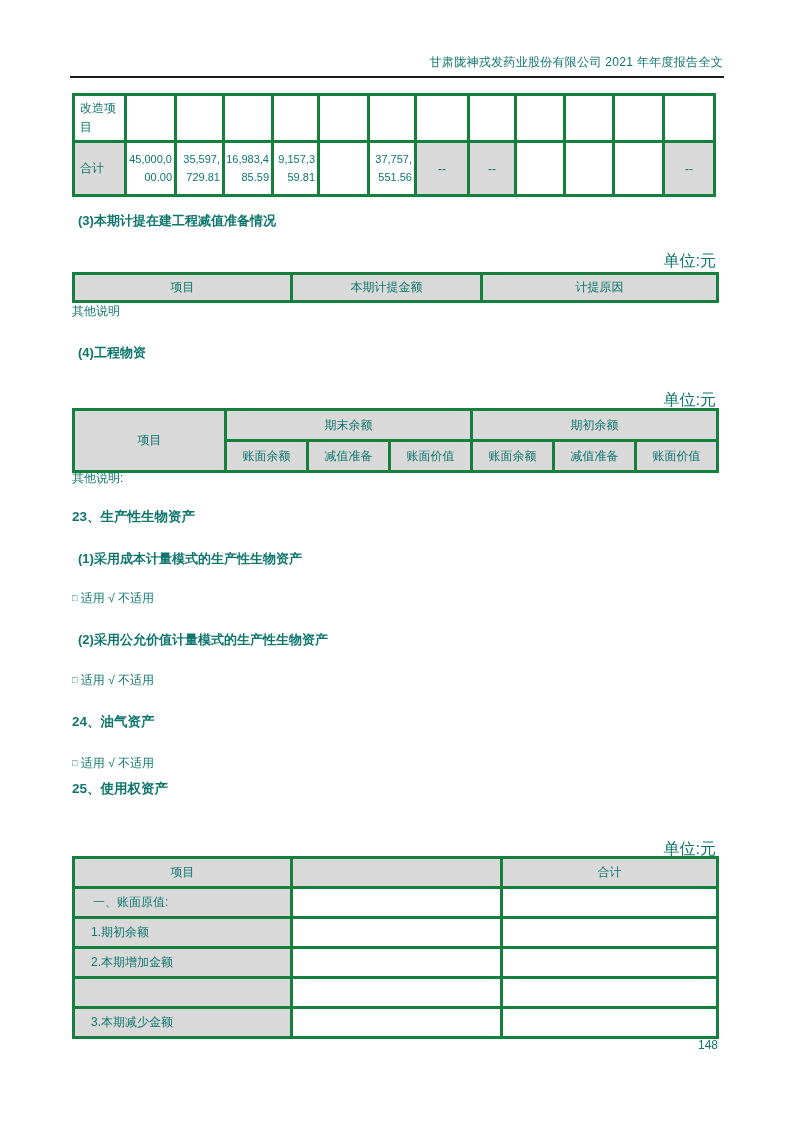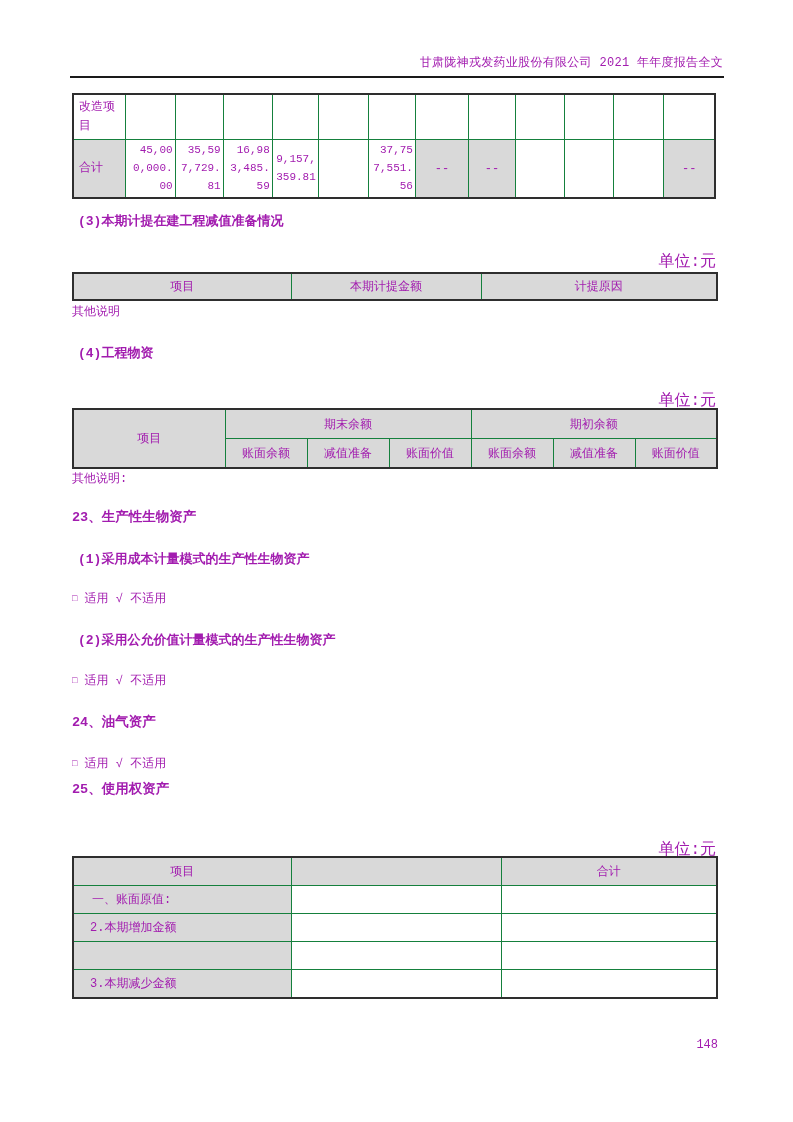--- a/index.html
+++ b/index.html
@@ -1,34 +1,34 @@
 <!DOCTYPE html>
 <html><head>
 <meta charset="utf-8">
 <style>
   html,body{margin:0;padding:0;background:#ffffff;}
   .page{
     position:relative;width:793px;height:1110px;background:#ffffff;
-    font-family:Liberation Mono, monospace;color:#a21caf;overflow:hidden;
+    font-family:Liberation Sans, sans-serif;color:#0f766e;overflow:hidden;
   }
   .abs{position:absolute;}
   .header-title{left:72px;top:54px;width:651px;text-align:right;font-size:12px;letter-spacing:0.3px;}
   .header-rule{left:70px;top:76px;width:654px;border-top:2px solid #1a1a1a;height:0;}
   .h-num{font-weight:bold;font-size:13.5px;left:72px;}
   .h-sub{font-weight:bold;font-size:13px;left:78px;}
   .unit{left:72px;width:644px;text-align:right;font-size:16px;}
   .note{left:72px;font-size:12px;}
   .check{left:72px;font-size:12px;}
   .check .box{font-size:9px;position:relative;top:-1px;}
   .check .tick{font-size:12px;}
   .footer-num{left:72px;top:1038px;width:646px;text-align:right;font-size:12px;}
 
   table{border-collapse:collapse;table-layout:fixed;}
   .tbl{border:2px solid #2e2e2e;}
-  .tbl td{border:1px solid #15803d;font-size:12px;padding:1px 4px;vertical-align:middle;overflow:hidden;}
+  .tbl td{border:3px solid #15803d;font-size:12px;padding:1px 4px;vertical-align:middle;overflow:hidden;}
   .shaded{background:#d9d9d9;}
   .c{text-align:center;}
   .t1 .r1 td{height:42px;vertical-align:middle;}
   .t1 .r2 td{height:47px;}
   .t1 td.num{font-size:11px;text-align:right;word-break:break-all;line-height:1.62;padding:2px 2px 2px 1px;}
   .t1 td.lbl{padding-left:5px;line-height:1.6;}
   .t2 td{height:23px;}
   .t3 td{height:26px;}
   .t4 td{height:25px;}
   .t4 td.row-label{padding-left:18px;}
@@ -177,20 +177,25 @@
       <td class="c shaded">项目</td>
       <td class="c shaded"></td>
       <td class="c shaded">合计</td>
     </tr>
     <tr>
       <td class="row-label shaded">一、账面原值:</td>
       <td></td>
       <td></td>
     </tr>
     <tr>
+      <td class="row-label ind shaded">1.期初余额</td>
+      <td></td>
+      <td></td>
+    </tr>
+    <tr>
       <td class="row-label ind shaded">2.本期增加金额</td>
       <td></td>
       <td></td>
     </tr>
     <tr>
       <td class="row-label shaded"></td>
       <td></td>
       <td></td>
     </tr>
     <tr>

